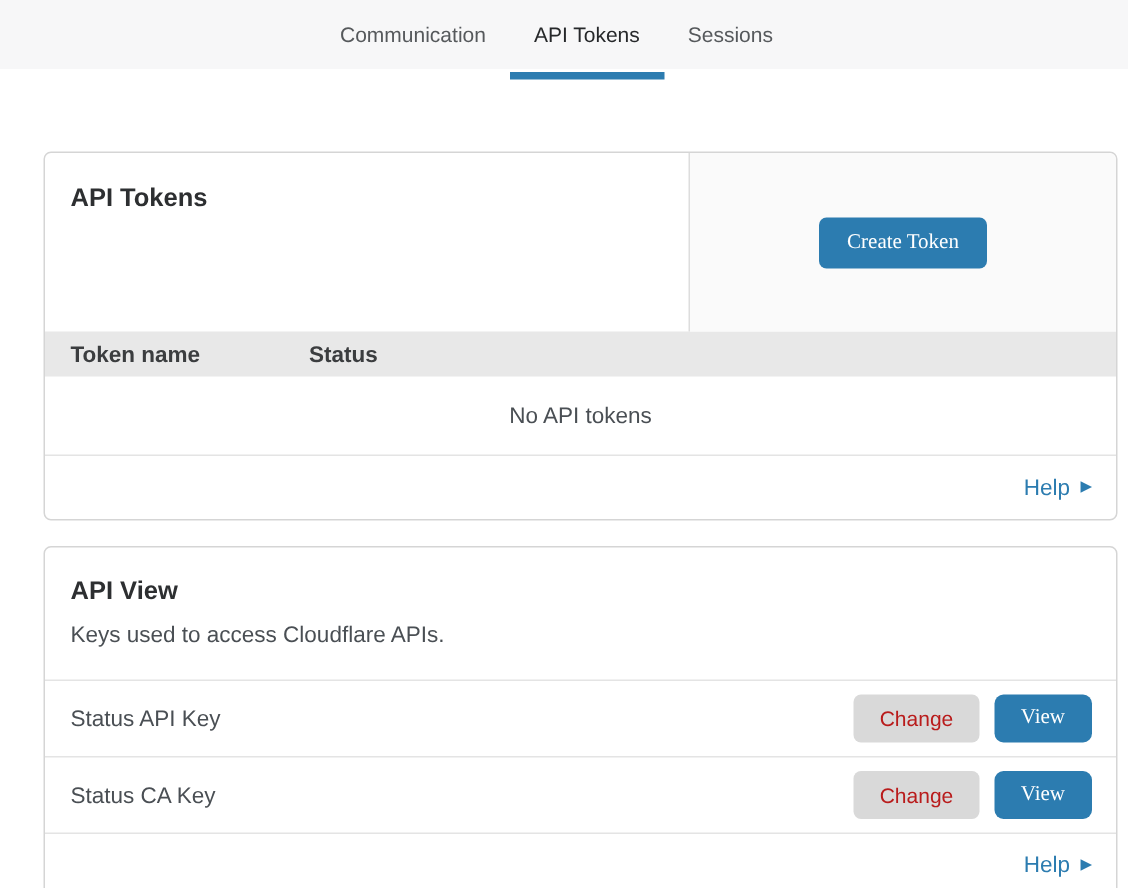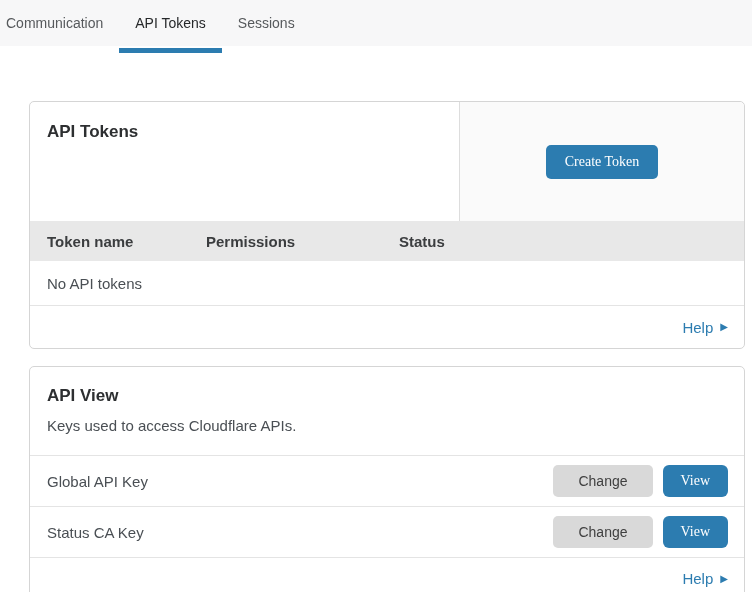--- a/index.html
+++ b/index.html
@@ -1,16 +1,16 @@
 <!DOCTYPE html>
 <html style="--accent: #2c7cb0;"><head>
 <meta charset="utf-8">
 <style>
   :root { --accent: #2c7cb0; }
-  * { box-sizing: border-box; margin: 0; padding: 0; }
+  * { box-sizing: border-box; margin: 0; padding: 0; justify-content: center; }
   html, body {
     width: 752px; height: 592px;
     background: #ffffff;
     font-family: "Liberation Sans", "DejaVu Sans", sans-serif;
     overflow: hidden;
   }
 
   
   .tabbar {
     height: 46px;
@@ -79,39 +79,39 @@
   .btn {
     border: none;
     border-radius: 5px;
     font-family: inherit;
     font-size: 14px;
     cursor: pointer;
     white-space: nowrap;
   }
   .btn-primary { background: var(--accent); color: #ffffff; font-family: Liberation Serif, serif; }
   .btn-create { padding: 9px 19px; }
-  .btn-neutral { background: #d9d9d9; color: #404040; padding: 8px 25px; }
+  .btn-neutral { background: #d9d9d9; color: #b91c1c; padding: 8px 17px; }
   .btn-view { padding: 8px 18px; border-radius: 6px; }
 
   
   .table-header {
     display: grid;
     grid-template-columns: 159px 193px 195px 1fr;
     align-items: center;
-    height: 40px;
+    height: 30px;
     padding: 0 17px;
     background: #e8e8e8;
     font-size: 15px;
     font-weight: bold;
     color: #3b3d3f;
   }
   .table-empty-row {
     display: flex;
     align-items: center;
-    height: 45px;
+    height: 53px;
     padding: 12px 17px;
     font-size: 15px;
     color: #4a4f54;
     border-bottom: 1px solid #e4e4e4;
   }
 
   
   .card-footer {
     display: flex;
     align-items: center;
@@ -159,42 +159,41 @@
     <div class="card-header-split">
       <div class="header-left">
         <div class="card-title">API Tokens</div>
       </div>
       <div class="header-right">
         <button class="btn btn-primary btn-create">Create Token</button>
       </div>
     </div>
     <div class="table-header">
       <div>Token name</div>
-      <div>Permissions</div>
       <div>Status</div>
     </div>
     <div class="table-empty-row">
       <span>No API tokens</span>
     </div>
     <div class="card-footer">
       <a class="help-link">
         <span>Help</span>
         <span class="help-arrow">▶</span>
       </a>
     </div>
   </section>
 
   <section class="card">
     <div class="keys-header">
       <div class="card-title">API View</div>
       <div class="card-desc">Keys used to access Cloudflare APIs.</div>
     </div>
 
     <div class="key-row">
-      <span>Global API Key</span>
+      <span>Status API Key</span>
       <span class="actions">
         <button class="btn btn-neutral">Change</button>
         <button class="btn btn-primary btn-view">View</button>
       </span>
     </div>
 
     <div class="key-row">
       <span>Status CA Key</span>
       <span class="actions">
         <button class="btn btn-neutral">Change</button>

